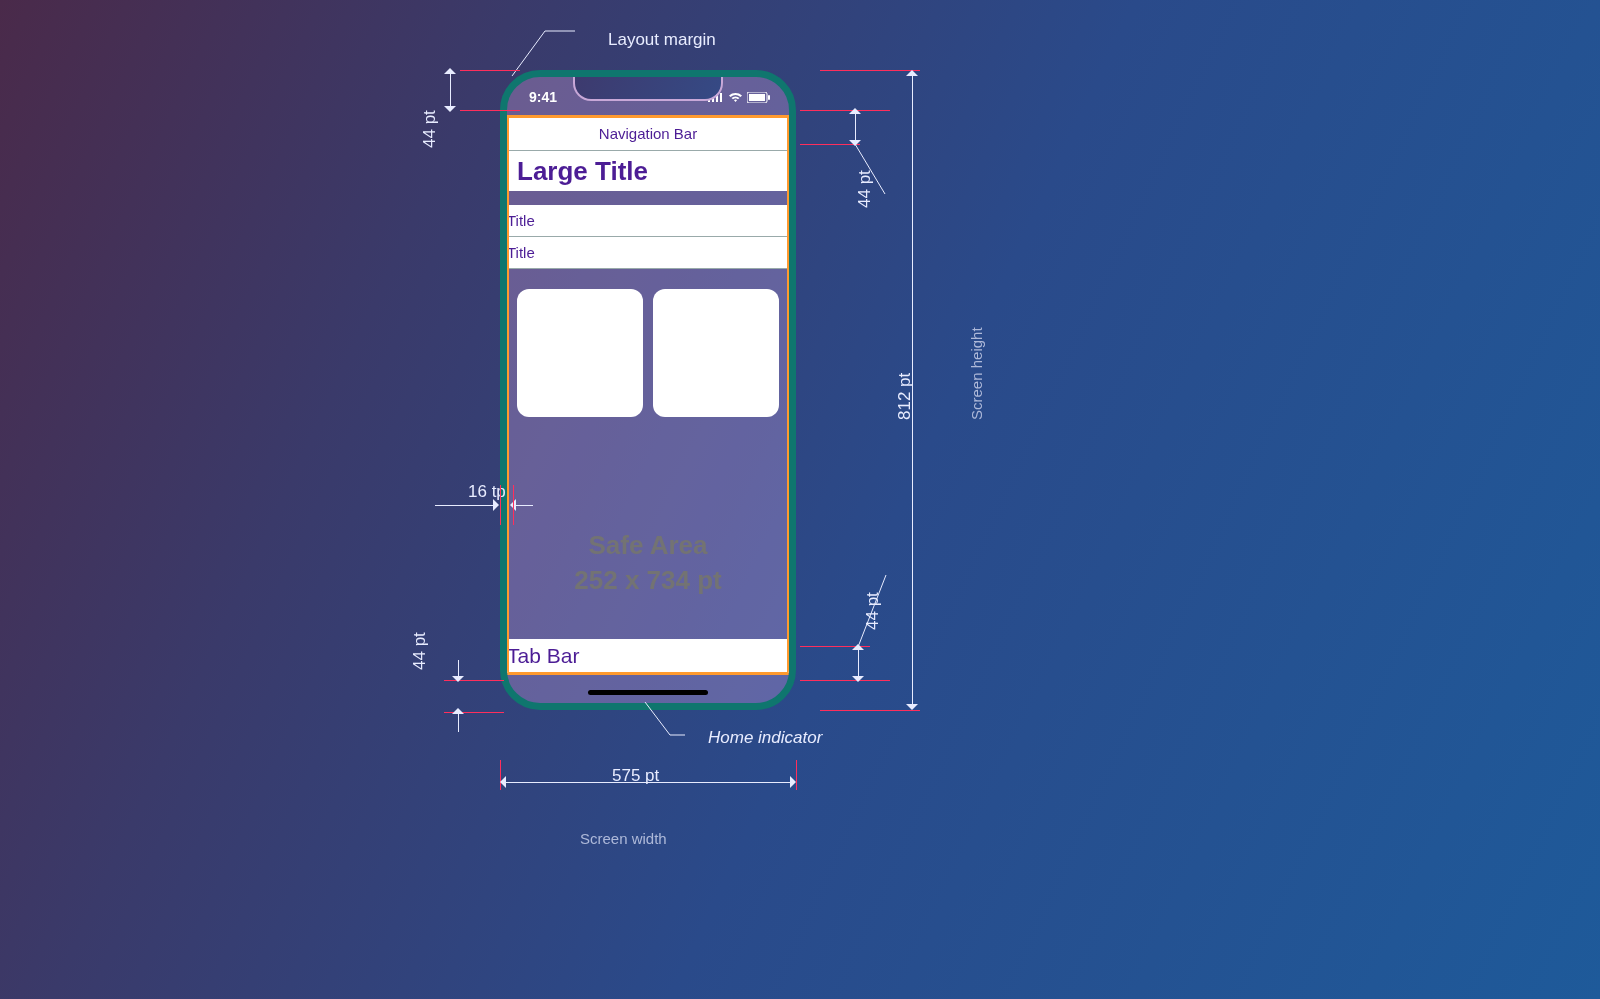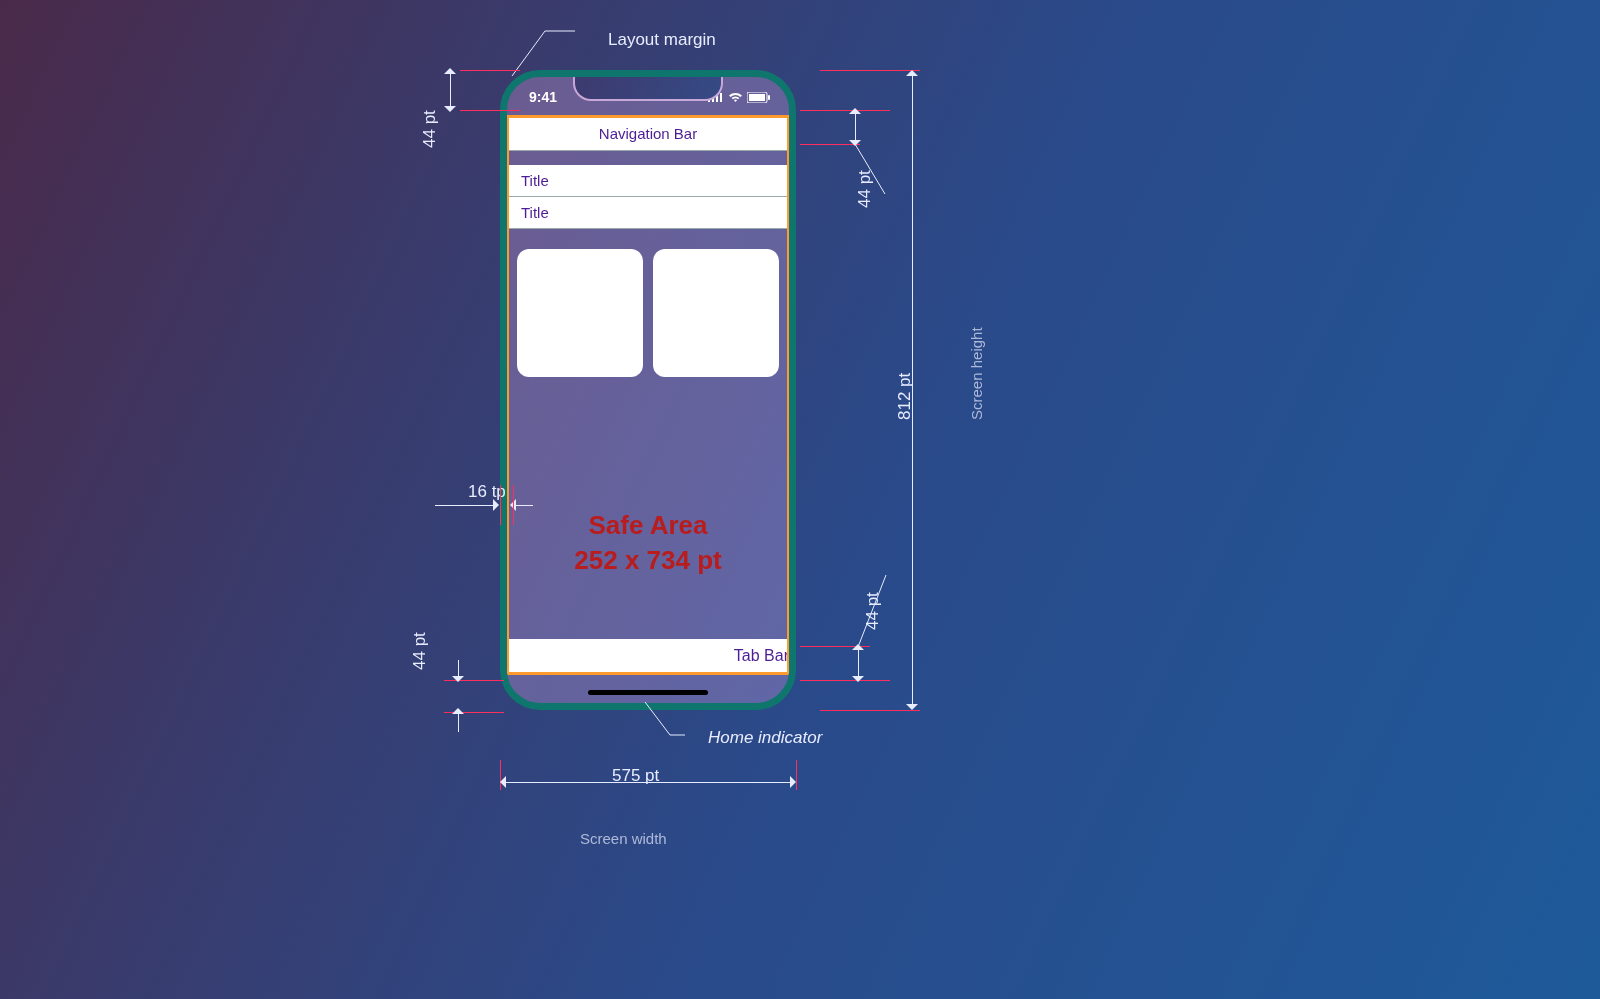--- a/index.html
+++ b/index.html
@@ -80,48 +80,48 @@
     display: flex;
     align-items: center;
   }
   .navbar { height: 34px; justify-content: center; font-size: 15px; border-bottom:1px solid #9aa; }
   .large-title { height: 40px; padding-left: 10px; font-size: 26px; font-weight: 700; }
   .gap { height: 14px; background: transparent; }
   .section-header {
     height: 22px; background: transparent; color: #fff;
     padding-left: 10px; font-size: 13px; letter-spacing: .5px;
   }
-  .cell { height: 32px; padding-left: 14px; font-size: 15px; border-bottom:1px solid #9aa; }
+  .cell { height: 32px; padding-left: 0; font-size: 15px; border-bottom:1px solid #9aa; }
   .cell:last-of-type { border-bottom:none; }
 
   .collection {
     display: flex; gap: 10px; padding: 6px 10px 0 10px;
     background: transparent;
   }
   .card {
     width: 128px; height: 128px;
     background: #fff; border-radius: 12px;
   }
 
   .safe-text {
     flex: 1;
     display: flex;
     flex-direction: column;
     justify-content: center;
     align-items: center;
-    color: #b91c1c;
+    color: #737373;
     font-size: 26px;
     font-weight: 600;
     line-height: 1.35;
     padding-top: 24px;
     margin-top: 46px;
   }
 
   .tabbar {
-    height: 34px; justify-content: flex-end; font-size: 16px;
+    height: 34px; justify-content: flex-start; font-size: 21px;
   }
 
   .home-indicator-bar {
     position: absolute;
     bottom: 8px;
     left: 50%;
     transform: translateX(-50%);
     width: 120px; height: 5px;
     background: #000;
     border-radius: 3px;
@@ -201,20 +201,23 @@
       </span>
     </span>
   </div>
 
   <div class="safe-box"></div>
 
   <div class="body-stack">
     <div class="row navbar">
       <span>Navigation Bar</span>
     </div>
+    <div class="row large-title">
+      <span>Large Title</span>
+    </div>
 
     <div class="gap"></div>
     <div class="row cell">
       <span>Title</span>
     </div>
     <div class="row cell">
       <span>Title</span>
     </div>
 
     <div class="gap"></div>

